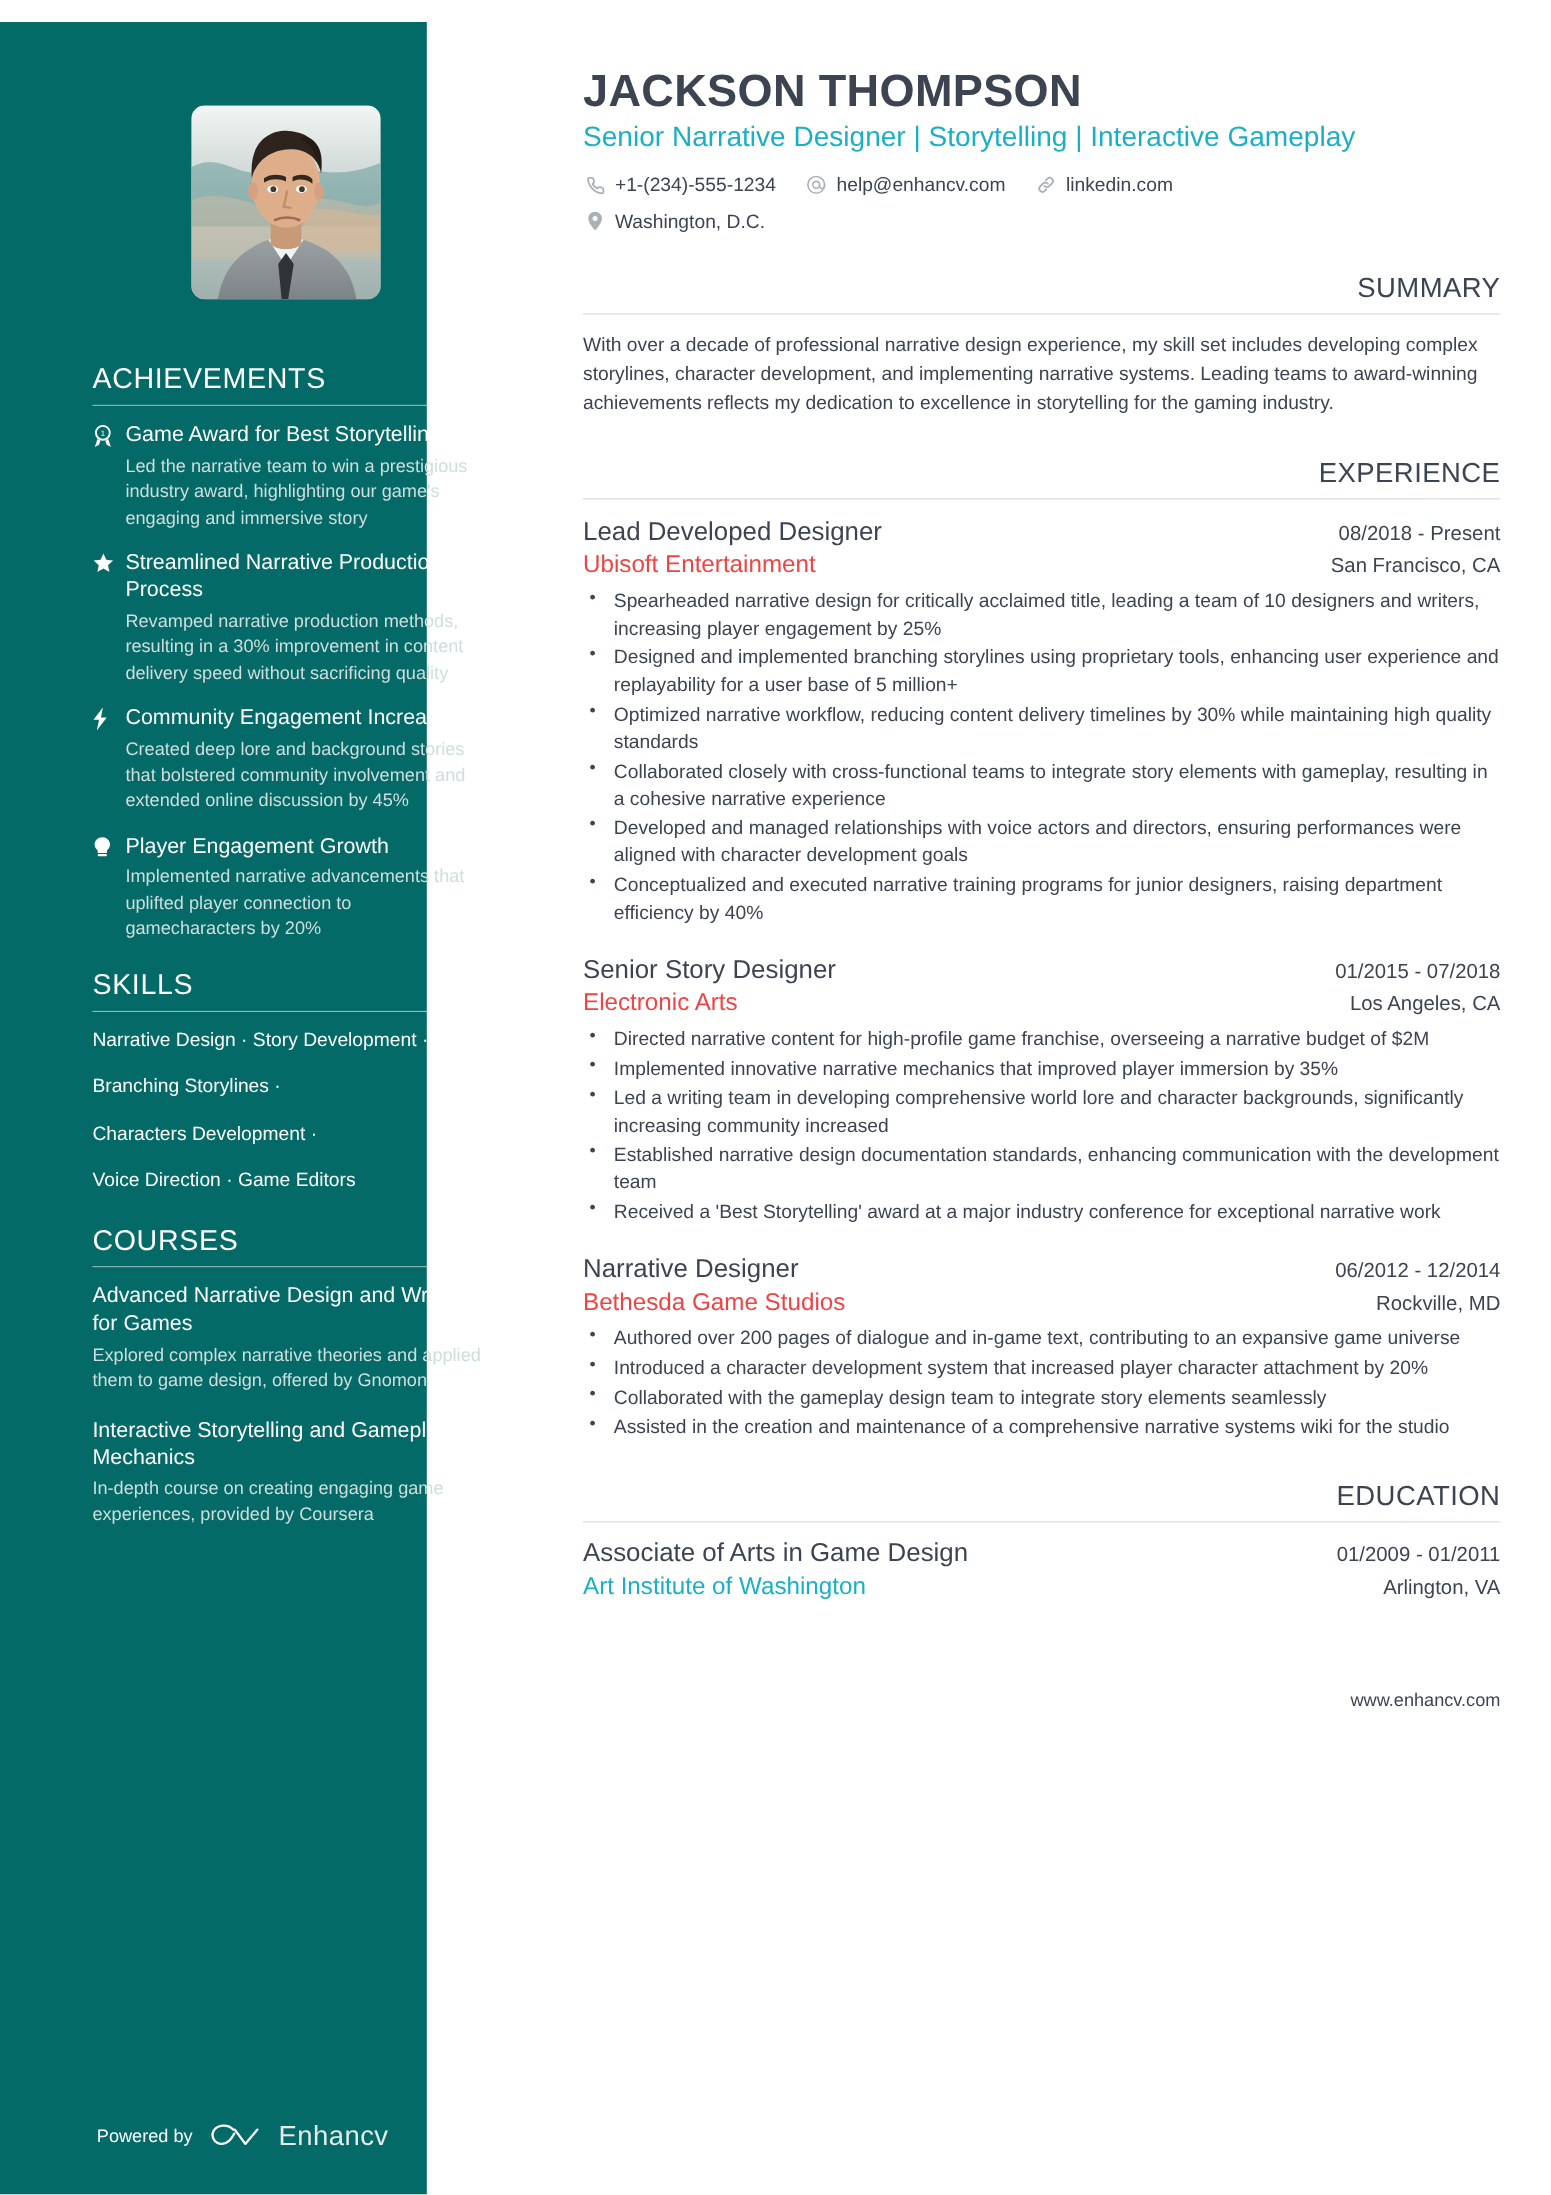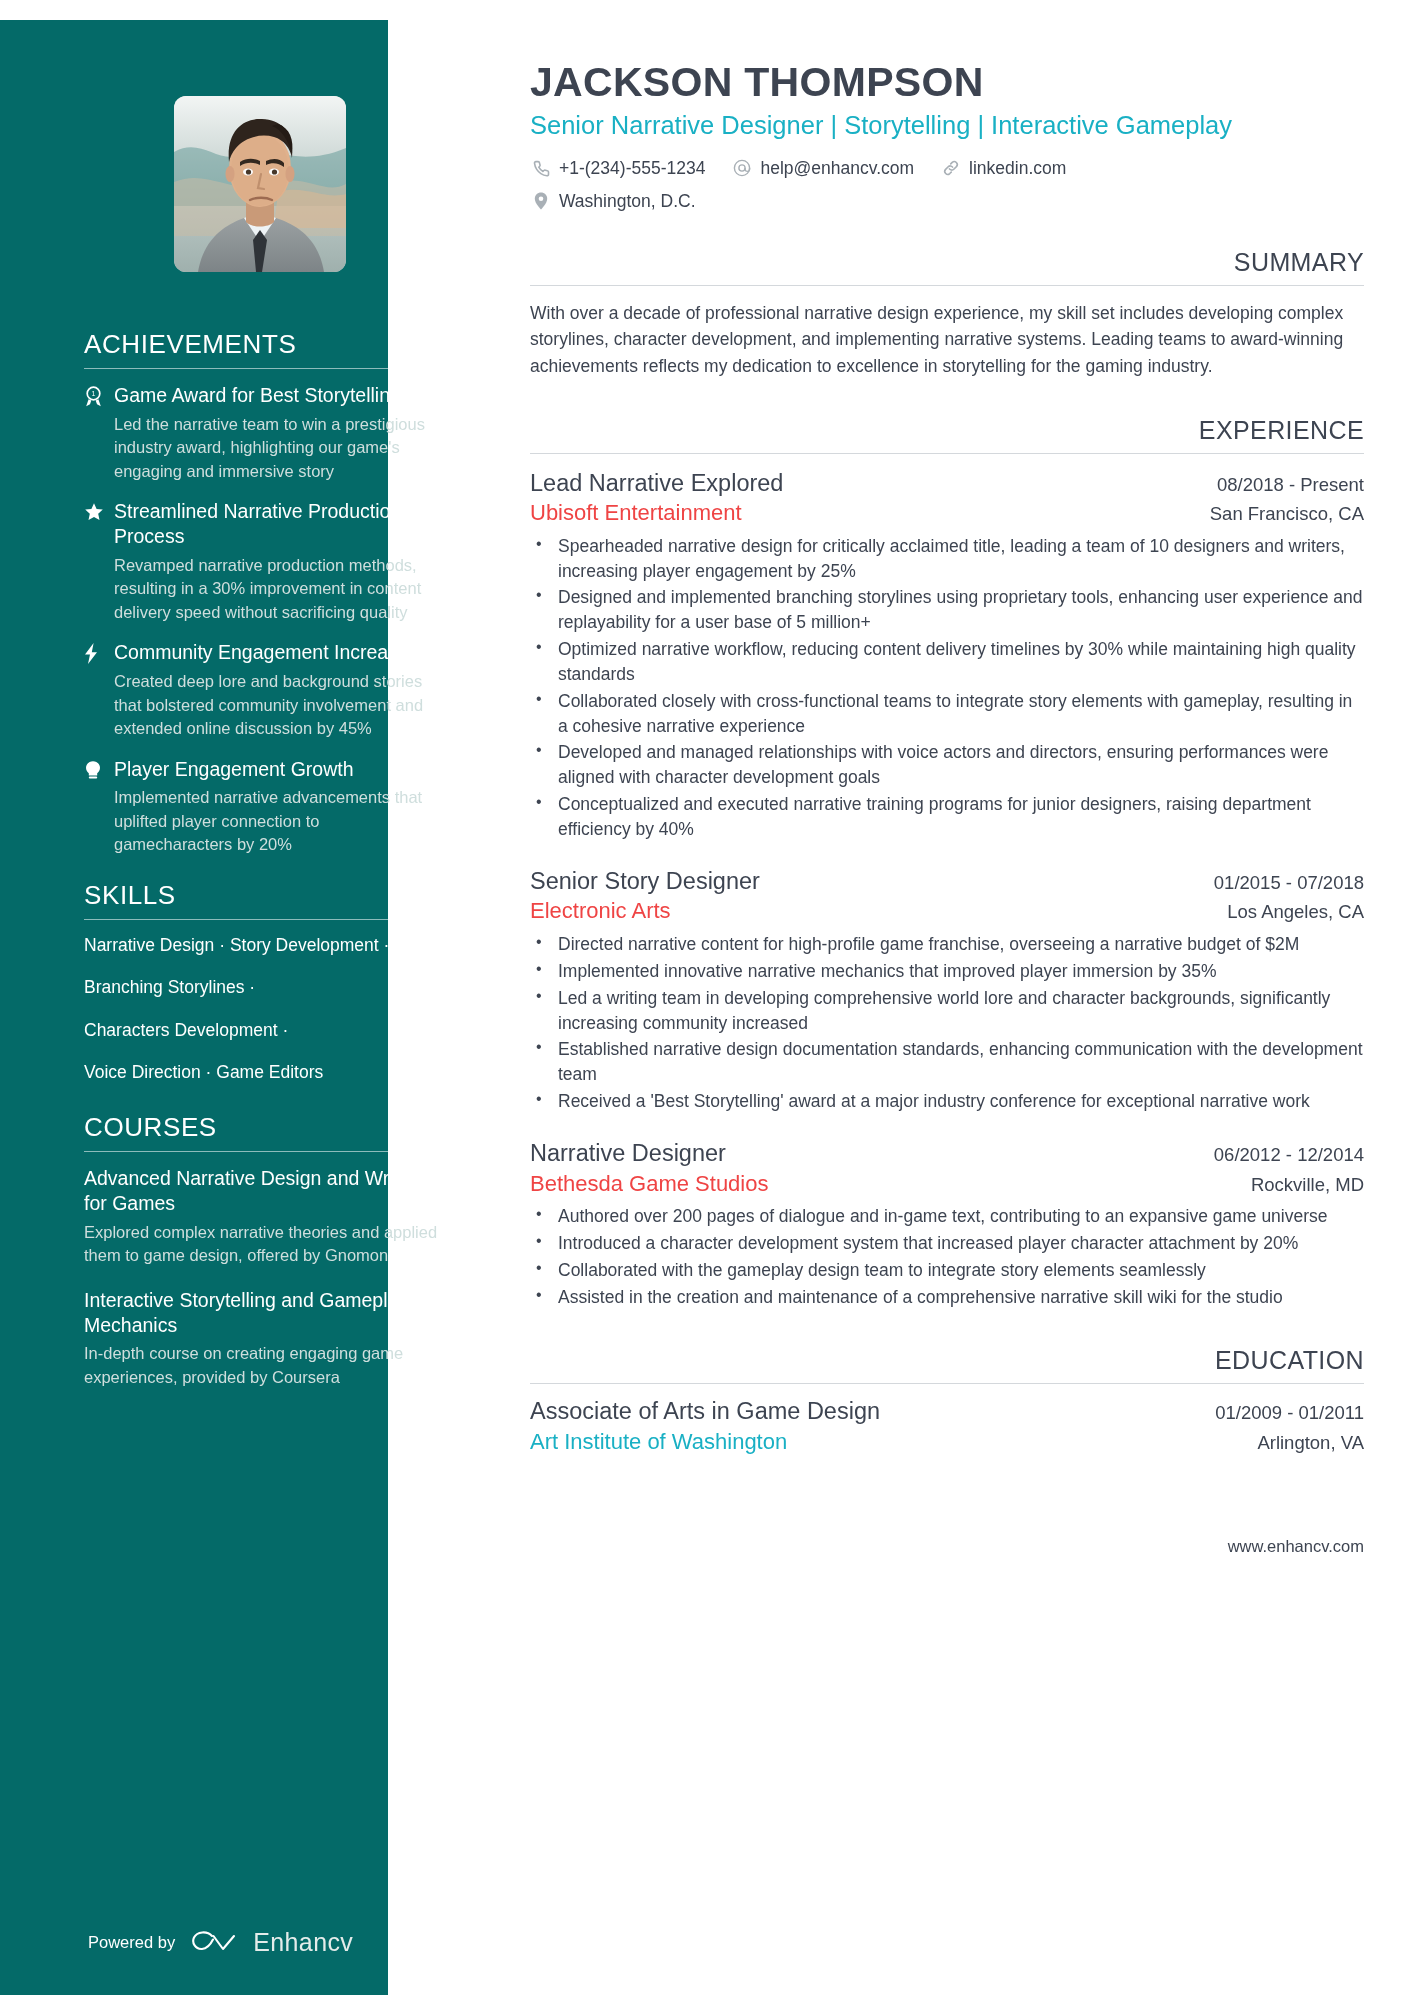--- a/index.html
+++ b/index.html
@@ -477,21 +477,21 @@
       <div class="sec-rule"></div>
       <p class="summary-text">With over a decade of professional narrative design experience, my skill set includes developing complex storylines, character development, and implementing narrative systems. Leading teams to award-winning achievements reflects my dedication to excellence in storytelling for the gaming industry.</p>
     </section>
 
     <section class="sec">
       <h2 class="sec-title">EXPERIENCE</h2>
       <div class="sec-rule"></div>
 
       <div class="job">
         <div class="job-row">
-          <span class="job-title">Lead Narrative Explored</span>
+          <span class="job-title">Lead Developed Designer</span>
           <span class="job-dates">08/2018 - Present</span>
         </div>
         <div class="job-row">
           <span class="job-company">Ubisoft Entertainment</span>
           <span class="job-loc">San Francisco, CA</span>
         </div>
         <ul class="bullets">
           <li>Spearheaded narrative design for critically acclaimed title, leading a team of 10 designers and writers, increasing player engagement by 25%</li>
           <li>Designed and implemented branching storylines using proprietary tools, enhancing user experience and replayability for a user base of 5 million+</li>
           <li>Optimized narrative workflow, reducing content delivery timelines by 30% while maintaining high quality standards</li>
@@ -525,21 +525,21 @@
           <span class="job-dates">06/2012 - 12/2014</span>
         </div>
         <div class="job-row">
           <span class="job-company">Bethesda Game Studios</span>
           <span class="job-loc">Rockville, MD</span>
         </div>
         <ul class="bullets">
           <li>Authored over 200 pages of dialogue and in-game text, contributing to an expansive game universe</li>
           <li>Introduced a character development system that increased player character attachment by 20%</li>
           <li>Collaborated with the gameplay design team to integrate story elements seamlessly</li>
-          <li>Assisted in the creation and maintenance of a comprehensive narrative skill wiki for the studio</li>
+          <li>Assisted in the creation and maintenance of a comprehensive narrative systems wiki for the studio</li>
         </ul>
       </div>
     </section>
 
     <section class="sec">
       <h2 class="sec-title">EDUCATION</h2>
       <div class="sec-rule"></div>
       <div>
         <div class="job-row edu-row">
           <span class="edu-degree">Associate of Arts in Game Design</span>

